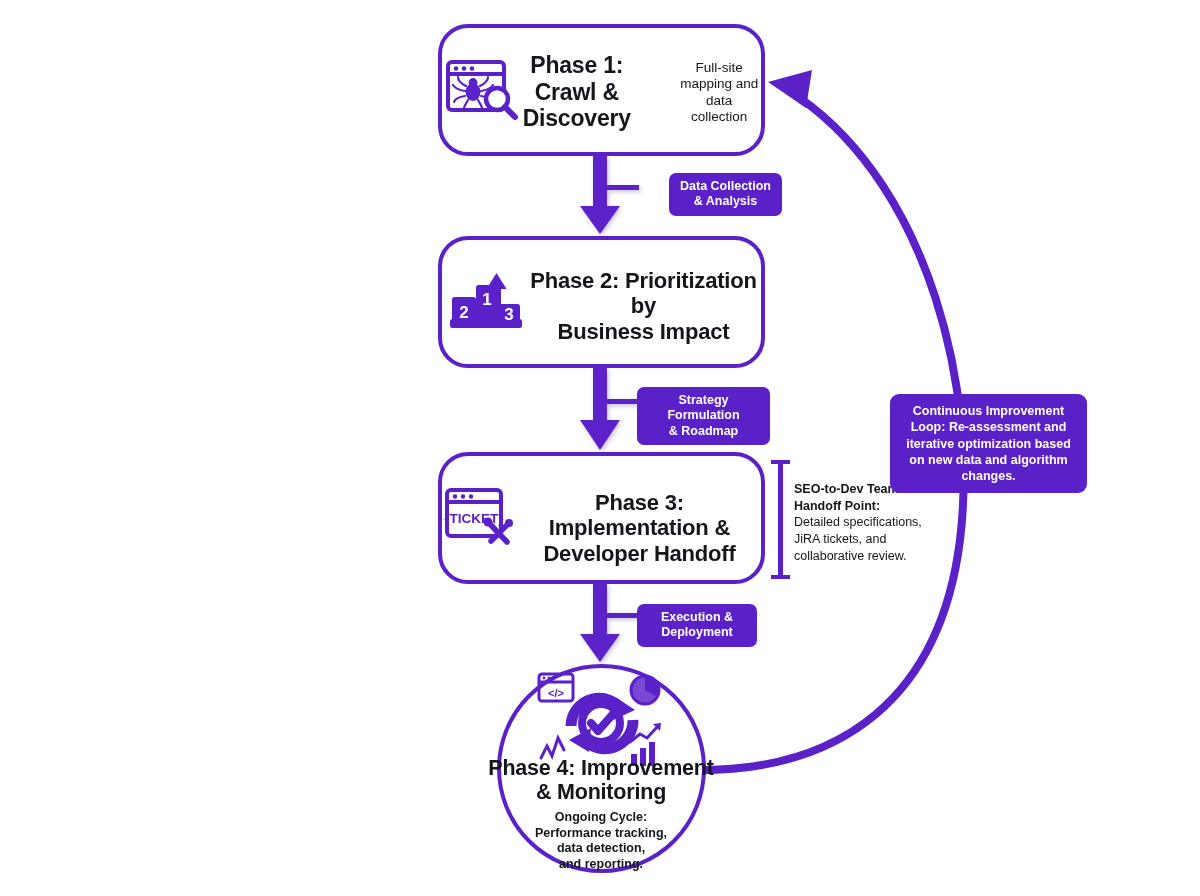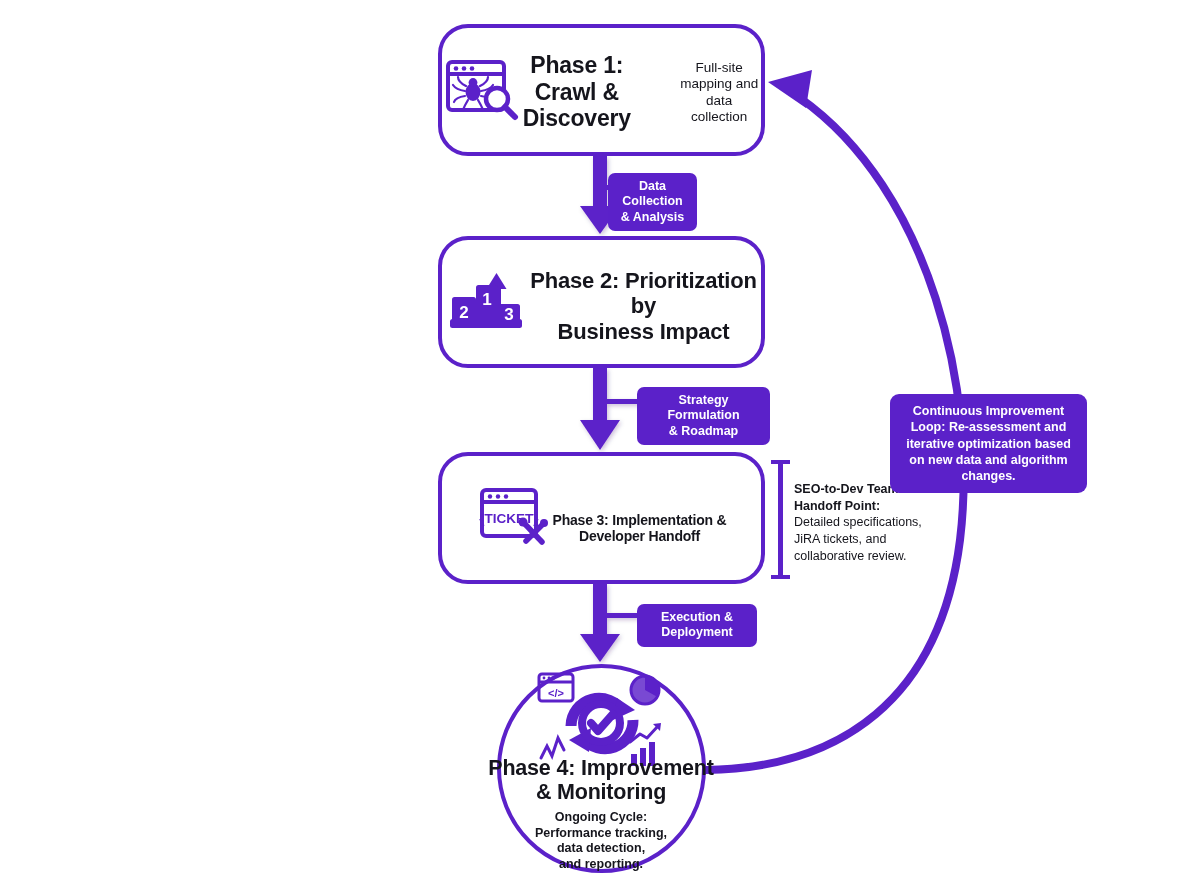--- a/index.html
+++ b/index.html
@@ -75,21 +75,21 @@
     height: 132px;
   }
   #phase2 .phase-title { font-size: 22px; margin-top: 8px; }
 
   #phase3 {
     left: 438px;
     top: 452px;
     width: 327px;
     height: 132px;
   }
-  #phase3 .phase-title { font-size: 14px; margin-top: 20px; }
+  #phase3 .phase-title { font-size: 22px; margin-top: 20px; }
 
   
   #phase4 {
     position: absolute;
     left: 497px;
     top: 664px;
     width: 209px;
     height: 209px;
     box-sizing: border-box;
     border: 4px solid #5b21c9;
@@ -134,21 +134,21 @@
     font-size: 12.5px;
     font-weight: bold;
     text-align: center;
     line-height: 1.22;
     border-radius: 7px;
     padding: 6px 11px;
     box-sizing: border-box;
     z-index: 8;
     white-space: pre-line;
   }
-  #label-1-2 { left: 608px; top: 173px; width: 89px; }
+  #label-1-2 { left: 669px; top: 173px; width: 113px; }
   #label-2-3 { left: 637px; top: 387px; width: 133px; }
   #label-3-4 { left: 637px; top: 604px; width: 120px; padding: 6px 10px; }
 
   
   #handoff-note {
     position: absolute;
     left: 794px;
     top: 481px;
     width: 150px;
     font-size: 12.5px;

